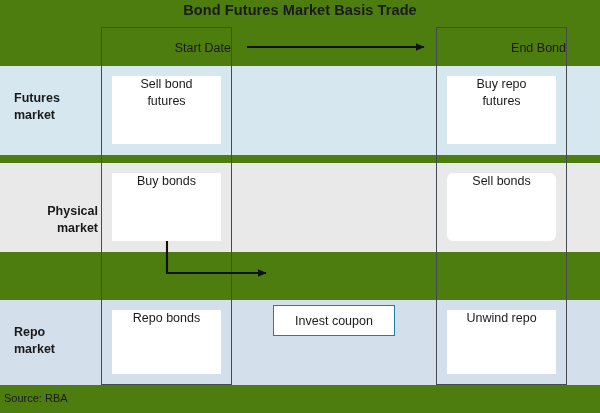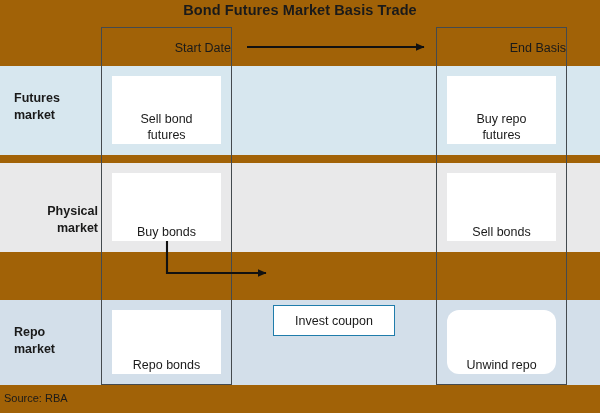--- a/index.html
+++ b/index.html
@@ -9,21 +9,21 @@
   }
   body {
     font-family: "Liberation Sans", sans-serif;
     -webkit-font-smoothing: antialiased;
   }
 
   #figure {
     position: relative;
     width: 600px;
     height: 413px;
-    background: #a16207;
+    background: #4d7c0f;
     overflow: hidden;
     text-decoration: underline;
   }
 
   
   .fig-title {
     position: absolute;
     left: 0;
     top: 2px;
     width: 600px;
@@ -78,34 +78,34 @@
     text-align: right;
     font-size: 12.5px;
     color: #1a1a1a;
   }
 
   
   .action-box {
     position: absolute;
     background: #ffffff;
     display: flex;
-    align-items: flex-end;
+    align-items: flex-start;
     justify-content: center;
     text-align: center;
     font-size: 12.5px;
     color: #1a1a1a;
     line-height: 1.33;
     box-sizing: border-box;
   }
   .ab-sell-futures { left: 112px; top: 76px;  width: 109px; height: 68px; }
   .ab-buy-bonds    { left: 112px; top: 173px; width: 109px; height: 68px; }
   .ab-repo-bonds   { left: 112px; top: 310px; width: 109px; height: 64px; }
   .ab-buy-futures  { left: 447px; top: 76px;  width: 109px; height: 68px; }
-  .ab-sell-bonds   { left: 447px; top: 173px; width: 109px; height: 68px; }
-  .ab-unwind-repo  { left: 447px; top: 310px; width: 109px; height: 64px; border-radius: 12px; }
+  .ab-sell-bonds   { left: 447px; top: 173px; width: 109px; height: 68px; border-radius: 6px; }
+  .ab-unwind-repo  { left: 447px; top: 310px; width: 109px; height: 64px; }
 
   
   .coupon-box {
     position: absolute;
     left: 273px;
     top: 258px;
     width: 122px;
     height: 31px;
     background: #ffffff;
     border: 1.6px solid #1f7cab;
@@ -159,21 +159,21 @@
   </div>
   <div class="row-label row-label-repo">
     <div>Repo</div>
     <div>market</div>
   </div>
 
   <div class="date-column date-column-start">
     <div class="date-column-header">Start Date</div>
   </div>
   <div class="date-column date-column-end">
-    <div class="date-column-header">End Basis</div>
+    <div class="date-column-header">End Bond</div>
   </div>
 
   <div class="action-box ab-sell-futures">
     <div>
       <span>Sell bond</span><br>
       <span>futures</span>
     </div>
   </div>
   <div class="action-box ab-repo-bonds">Repo bonds</div>
   <div class="action-box ab-buy-bonds">Buy bonds</div>

